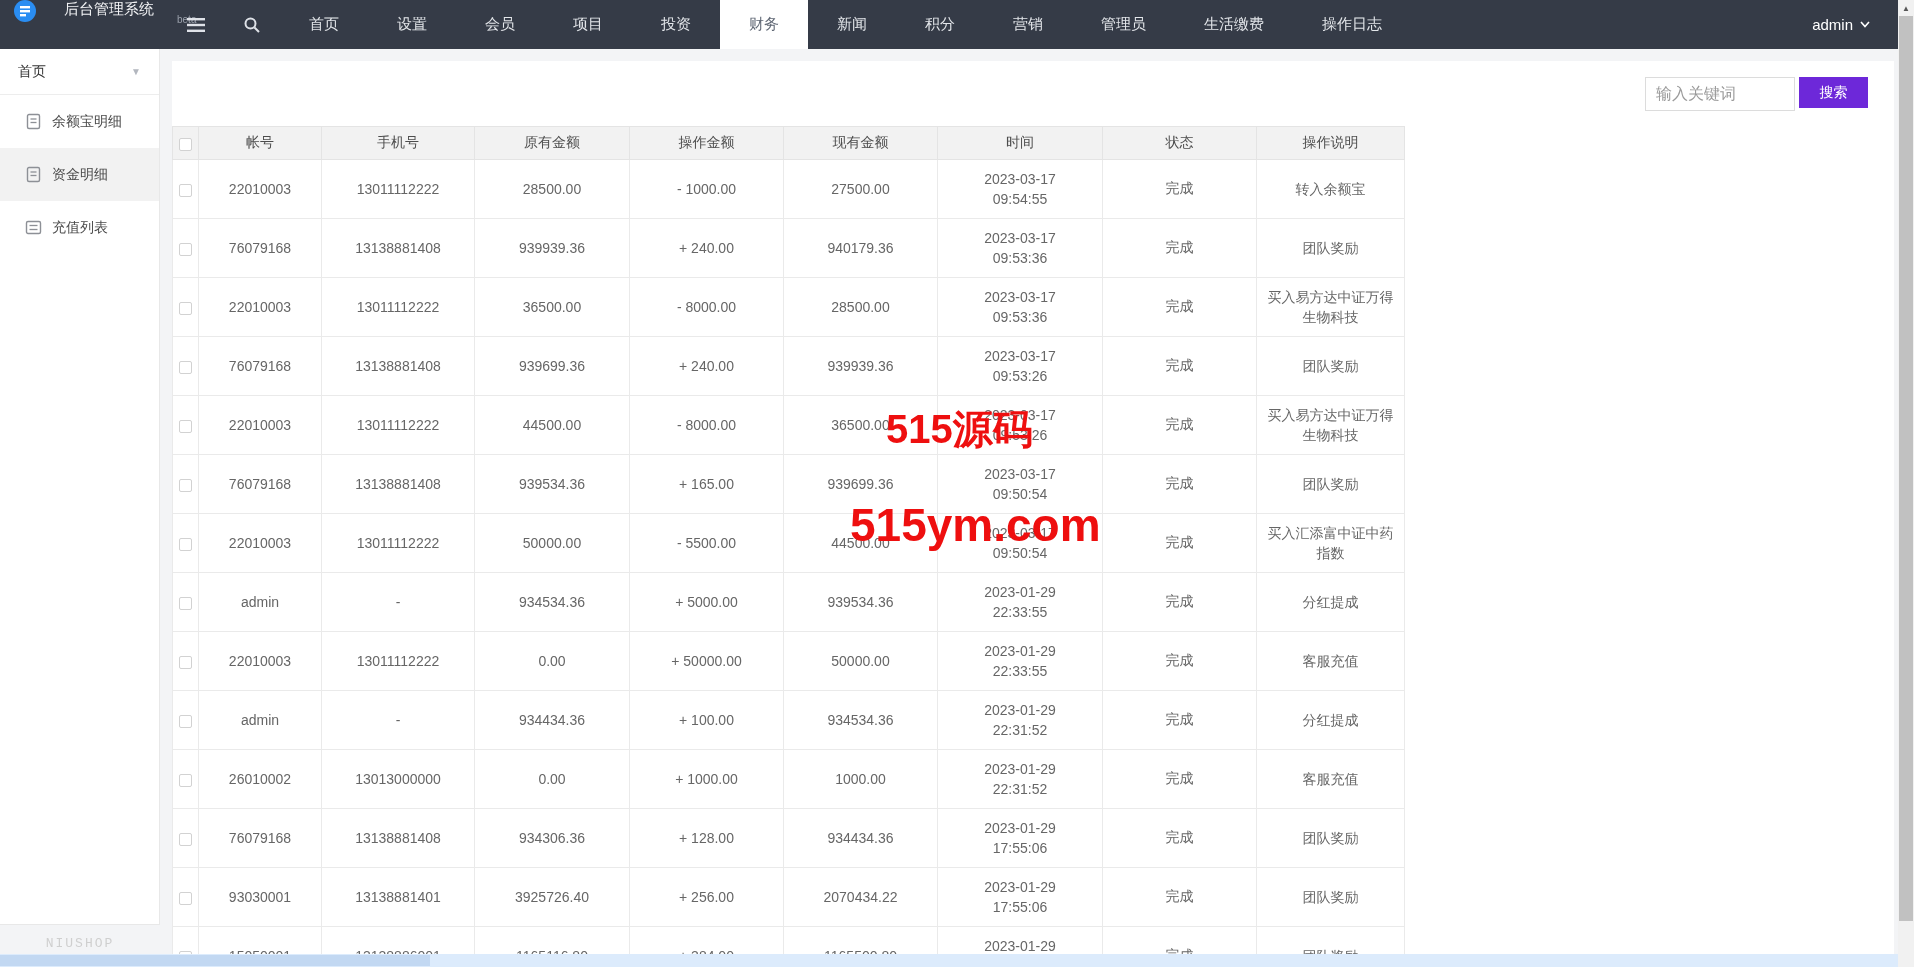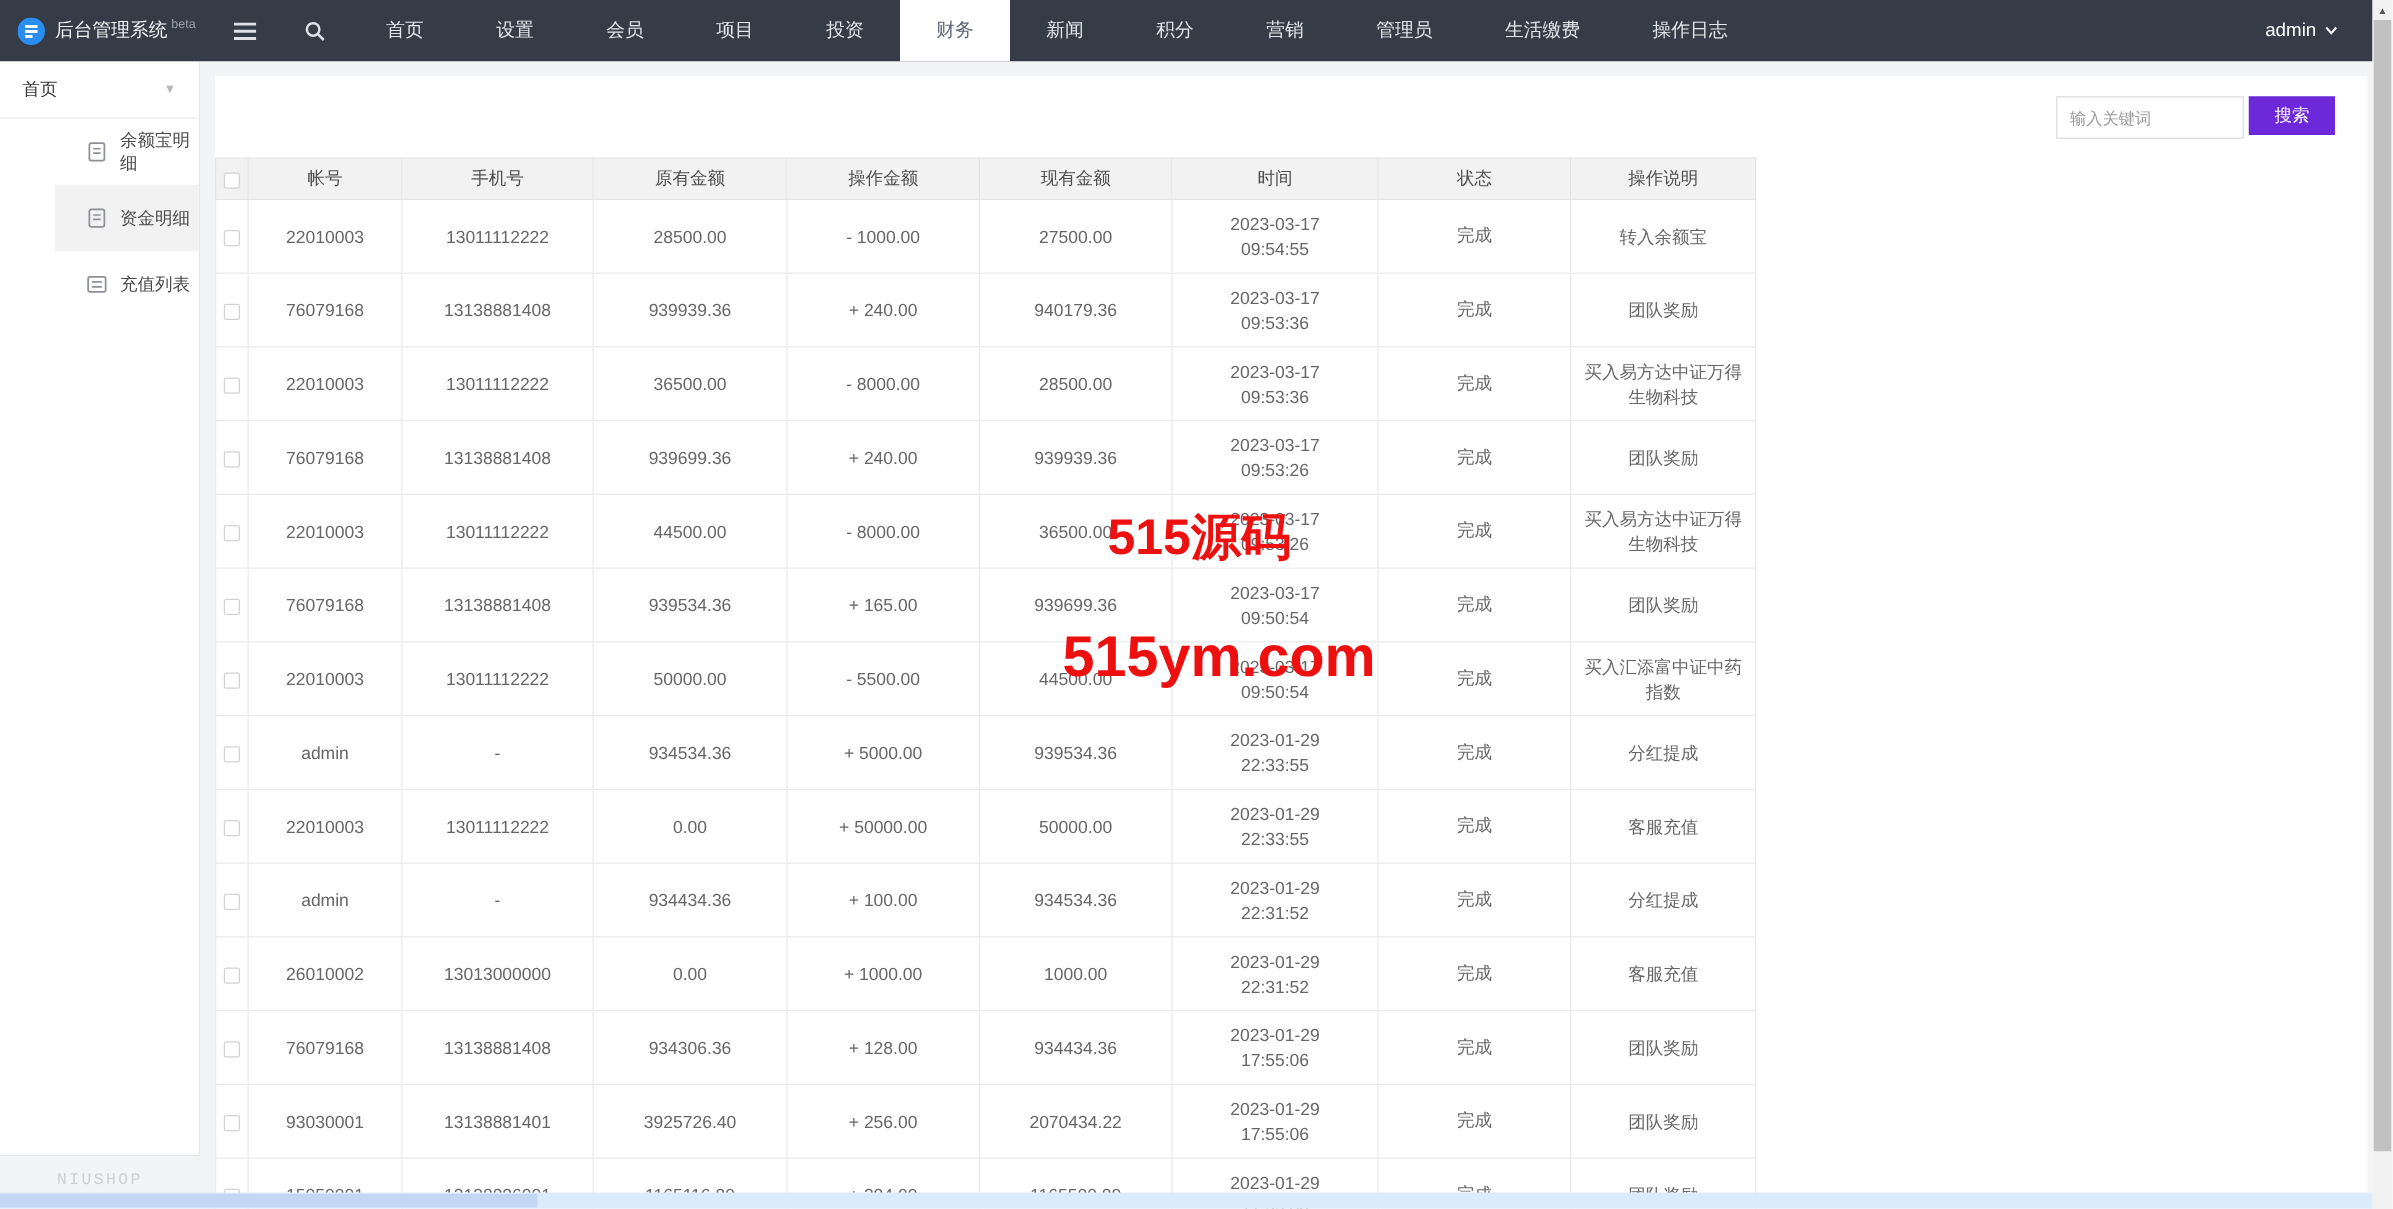--- a/index.html
+++ b/index.html
@@ -6,21 +6,21 @@
   html,body { width:1914px; height:967px; overflow:hidden; }
   body {
     font-family:"Liberation Sans","DejaVu Sans",sans-serif;
     background:#f3f4f6; position:relative; font-size:14px;
   }
   
   .navbar {
     position:absolute; top:0; left:0; width:1898px; height:49px;
     background:#353b47; display:flex; align-items:stretch; z-index:20;
   }
-  .logo-wrap { width:168px; display:flex; align-items:center; padding-left:14px; }
+  .logo-wrap { width:168px; display:flex; padding-left:14px;gap:20px; }
   .logo-circle { width:22px; height:22px; flex:0 0 22px; }
   .logo-title { color:#f2f3f5; font-size:15px; margin-left:8px; white-space:nowrap; }
   .logo-beta { color:#9aa0ab; font-size:10px; margin-left:3px; align-self:flex-start; padding-top:14px; }
   .nav-icon-btn { width:56px; display:flex; align-items:center; justify-content:center; cursor:pointer; }
   .nav-item {
     padding:0 29px; display:flex; align-items:center; color:#e3e6ea;
     font-size:15px; cursor:pointer; white-space:nowrap;
   }
   .nav-item.active { background:#ffffff; color:#5f6774; }
   .nav-user {
@@ -33,37 +33,37 @@
     position:absolute; top:49px; left:0; width:160px; height:876px;
     background:#fff; border-right:1px solid #e8e8e8; border-bottom:1px solid #e8e8e8; z-index:10;
   }
   .sidebar-header {
     height:46px; display:flex; align-items:center; padding:0 18px;
     color:#333; font-size:14px; border-bottom:1px solid #ededed; cursor:pointer;
   }
   .sidebar-header .caret { margin-left:auto; color:#b3b7bf; font-size:10px; }
   .side-item {
     height:53px; display:flex; align-items:center; padding-left:25px;
-    color:#4a4a4a; font-size:14px; cursor:pointer;margin-left:44px;
+    color:#4a4a4a; font-size:14px; cursor:pointer;
   }
   .side-item.active { background:#f2f2f2; }
   .side-item .s-icon { width:17px; height:17px; margin-right:10px; flex:0 0 17px; }
   .sidebar-footer {
     position:absolute; top:936px; left:0; width:160px; text-align:center;
     color:#cfcfcf; font-size:13px; letter-spacing:2px; z-index:10;font-family:Liberation Mono, monospace;
   }
   
   .content {
     position:absolute; top:61px; left:172px; width:1722px; height:906px;
     background:#fff; overflow:hidden; z-index:5;
   }
   .search-wrap { position:absolute; top:16px; right:26px; display:flex; }
   .search-input {
     width:150px; height:31px; border:1px solid #dcdcdc; padding:16px 10px;
-    font-size:13px; color:#333; outline:none; background:#fff;
+    font-size:16px; color:#333; outline:none; background:#fff;
   }
   .search-input::placeholder { color:#9a9a9a; }
   .search-btn {
     width:69px; height:31px; margin-left:4px; border:none; cursor:pointer;
     background:#6d28d9; color:#fff; font-size:14px;
   }
   
   table.grid { border-collapse:collapse; table-layout:fixed; width:1232px; position:absolute; top:65px; left:0; }
   table.grid th, table.grid td {
     border:1px solid #eaeaea; text-align:center; vertical-align:middle;

